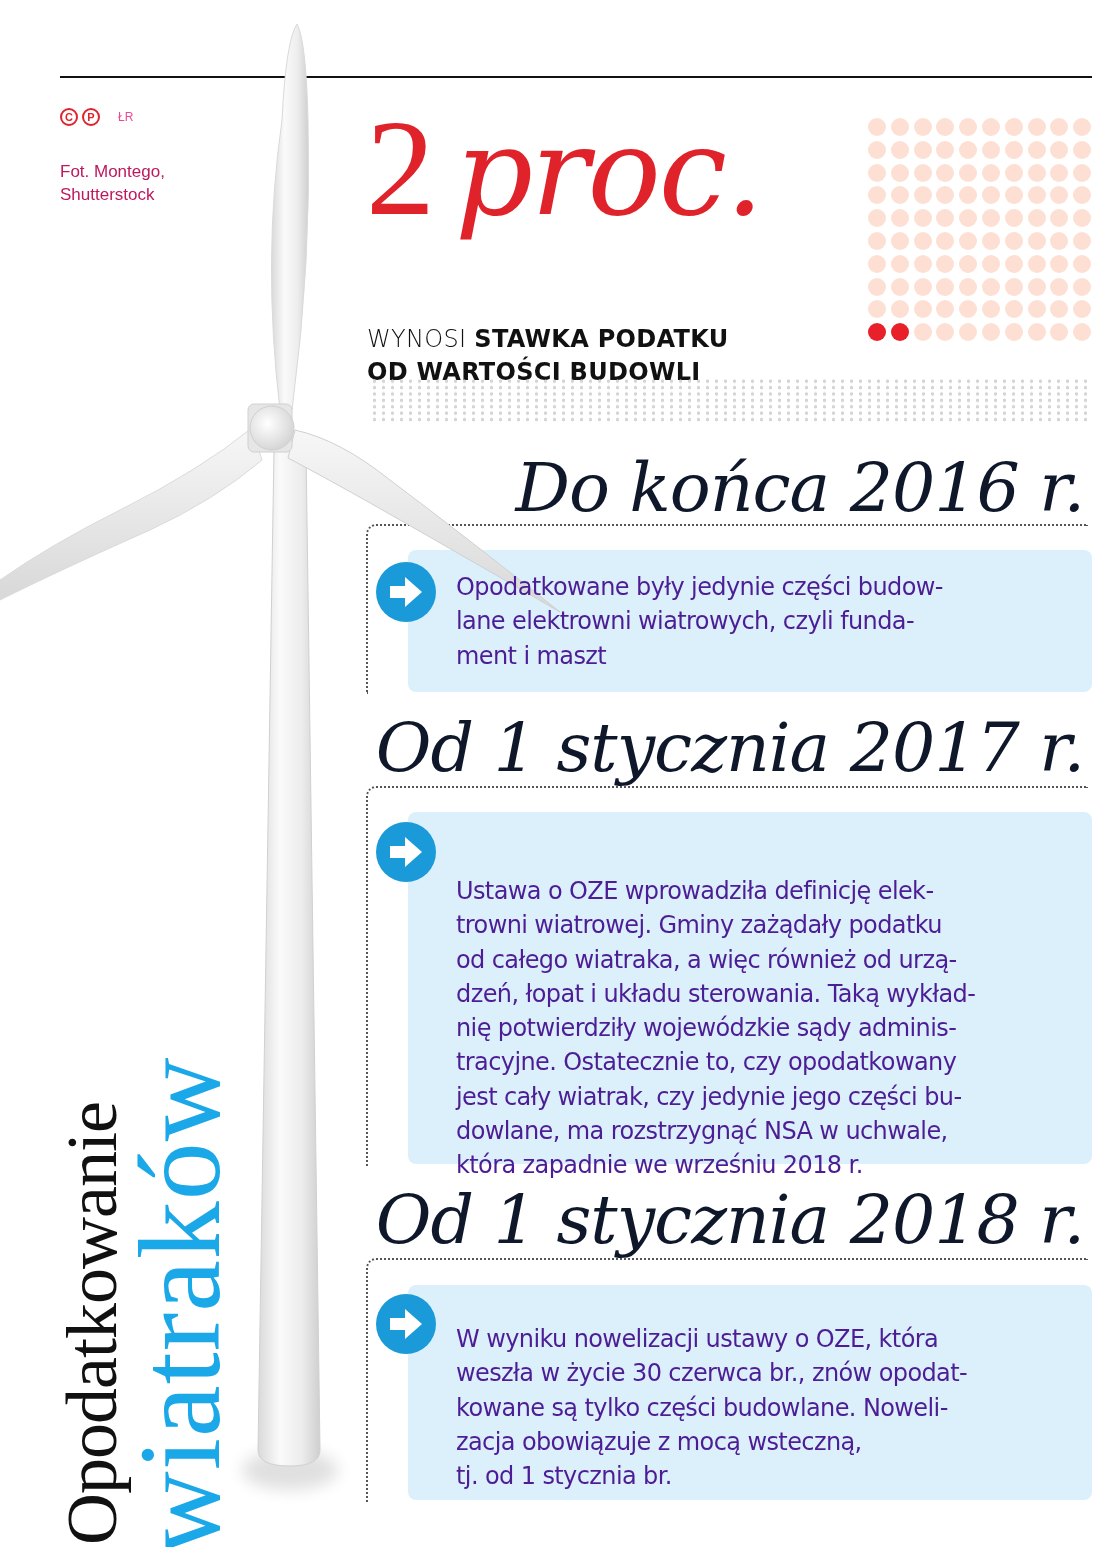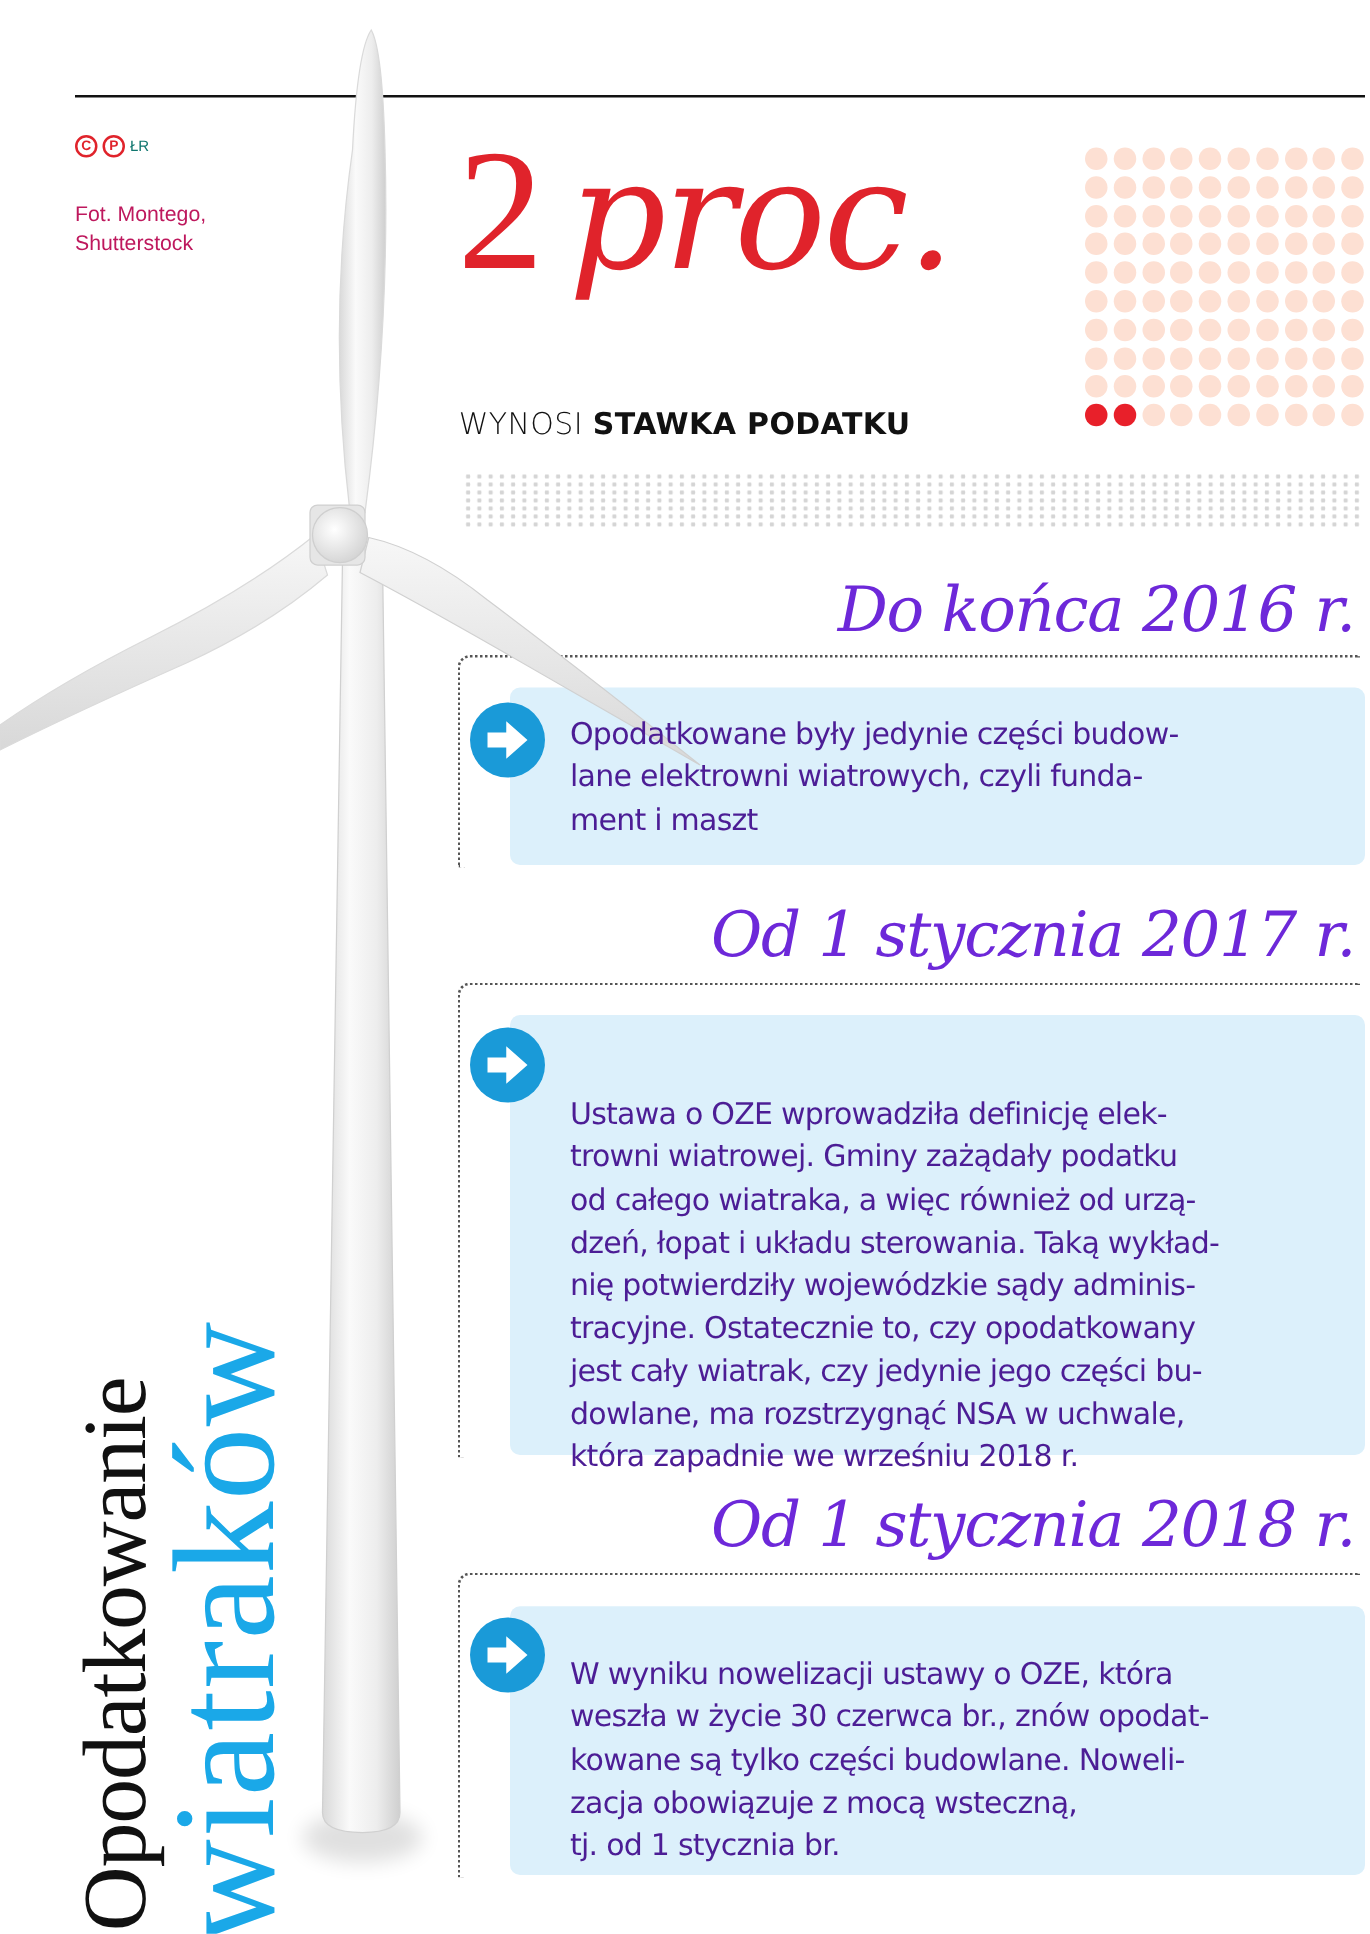--- a/index.html
+++ b/index.html
@@ -1,37 +1,37 @@
 <!DOCTYPE html>
 <html><head>
 <meta charset="utf-8">
 <style>
   html, body { margin:0; padding:0; background:#ffffff; }
   body { width:1096px; height:1547px; position:relative; overflow:hidden; font-family:"DejaVu Sans", sans-serif; color:#1a1a1a; }
   .top-rule { position:absolute; left:60px; top:76px; width:1032px; height:2px; background:#111; }
   .credits { position:absolute; left:60px; top:108px; }
   .cp { display:flex; align-items:center; gap:4px; }
   .cp-circle { width:18px; height:18px; border:2.5px solid #e0232b; border-radius:50%; box-sizing:border-box; color:#e0232b; font-weight:bold; font-size:11px; display:flex; align-items:center; justify-content:center; font-family:"Liberation Sans", sans-serif; }
-  .lr { font-size:12px; font-family:"Liberation Sans", sans-serif; color:#0f766e; }
+  .lr { font-size:12px; margin-left:14px; font-family:"Liberation Sans", sans-serif; color:#ec4899; }
   .photo-credit { position:absolute; left:60px; top:160px; font-size:17px; line-height:23px; font-family:"Liberation Sans", sans-serif; color:#be185d; }
 
   .big-stat { position:absolute; left:366px; top:98px; font-family:"DejaVu Serif", serif; font-style:italic; color:#e0232b; font-size:122px; line-height:140px; letter-spacing:-2px; white-space:nowrap; }
   .big-stat .num { font-style:normal; font-family:"Liberation Serif", serif; font-size:138px; margin-right:22px; }
   .stat-desc { position:absolute; left:367px; top:284px; font-family:"DejaVu Sans", sans-serif; font-size:24px; line-height:33px; color:#111; letter-spacing:0.3px;margin-top:39px; }
   .stat-desc .light { font-weight:300; }
   .stat-desc b { font-weight:bold; }
 
   .dot-grid { position:absolute; left:868px; top:118px; display:grid; grid-template-columns:repeat(10, 22.8px); grid-auto-rows:22.8px; }
   .dot { width:18px; height:18px; border-radius:50%; background:#fde0d3; }
   .dot.on { background:#e8202a; }
 
   .grey-band { position:absolute; left:370px; top:378px; width:722px; height:44px;
     background-image:radial-gradient(circle, #d5d5d5 1.6px, transparent 2px); background-size:9px 6.4px; }
 
-  .section-title { position:absolute; right:12px; font-family:"DejaVu Serif", serif; font-style:italic; color:#6d28d9; font-size:50px; line-height:60px; white-space:nowrap; letter-spacing:-1px; }
+  .section-title { position:absolute; right:12px; font-family:"DejaVu Serif", serif; font-style:italic; color:#0f172a; font-size:68px; line-height:60px; white-space:nowrap; letter-spacing:-1px; }
   .frame { position:absolute; left:366px; right:8px; border-top:2px dotted #555; border-left:2px dotted #555; border-top-left-radius:10px; }
   .box { position:absolute; left:408px; width:684px; background:#dcf0fb; border-radius:8px; }
   .arrow { position:absolute; left:376px; width:60px; height:60px; border-radius:50%; background:#1a9ad8; display:flex; align-items:center; justify-content:center; z-index:3; }
   .box-text { position:absolute; left:456px; width:630px; font-family:"DejaVu Sans", sans-serif; font-size:24px; line-height:34.3px; color:#4c1d95; letter-spacing:-0.6px; z-index:3; white-space:pre-line; }
 
   .vert-title { position:absolute; left:52px; top:1545px; transform-origin:0 0; transform:rotate(-90deg); white-space:nowrap; font-family:"Liberation Serif", "DejaVu Serif", serif; }
   .vert-title .t1 { display:block; font-size:72px; line-height:80px; color:#111; letter-spacing:-1px; }
   .vert-title .t2 { display:block; font-size:116px; line-height:96px; color:#1aa8e8; letter-spacing:1px; margin-left:-10px; }
 
   .turbine { position:absolute; left:0; top:0; width:1096px; height:1547px; pointer-events:none; z-index:2; }
@@ -51,20 +51,21 @@
 <div class="photo-credit">
   <div>Fot. Montego,</div>
   <div>Shutterstock</div>
 </div>
 
 <div class="big-stat">
   <span class="num">2</span><span>proc.</span>
 </div>
 <div class="stat-desc">
   <div><span class="light">WYNOSI</span> <b>STAWKA PODATKU</b></div>
+  <div><b>OD WARTOŚCI BUDOWLI</b></div>
 </div>
 
 <div class="dot-grid" id="dotGrid">
     <div class="dot"></div>
     <div class="dot"></div>
     <div class="dot"></div>
     <div class="dot"></div>
     <div class="dot"></div>
     <div class="dot"></div>
     <div class="dot"></div>

